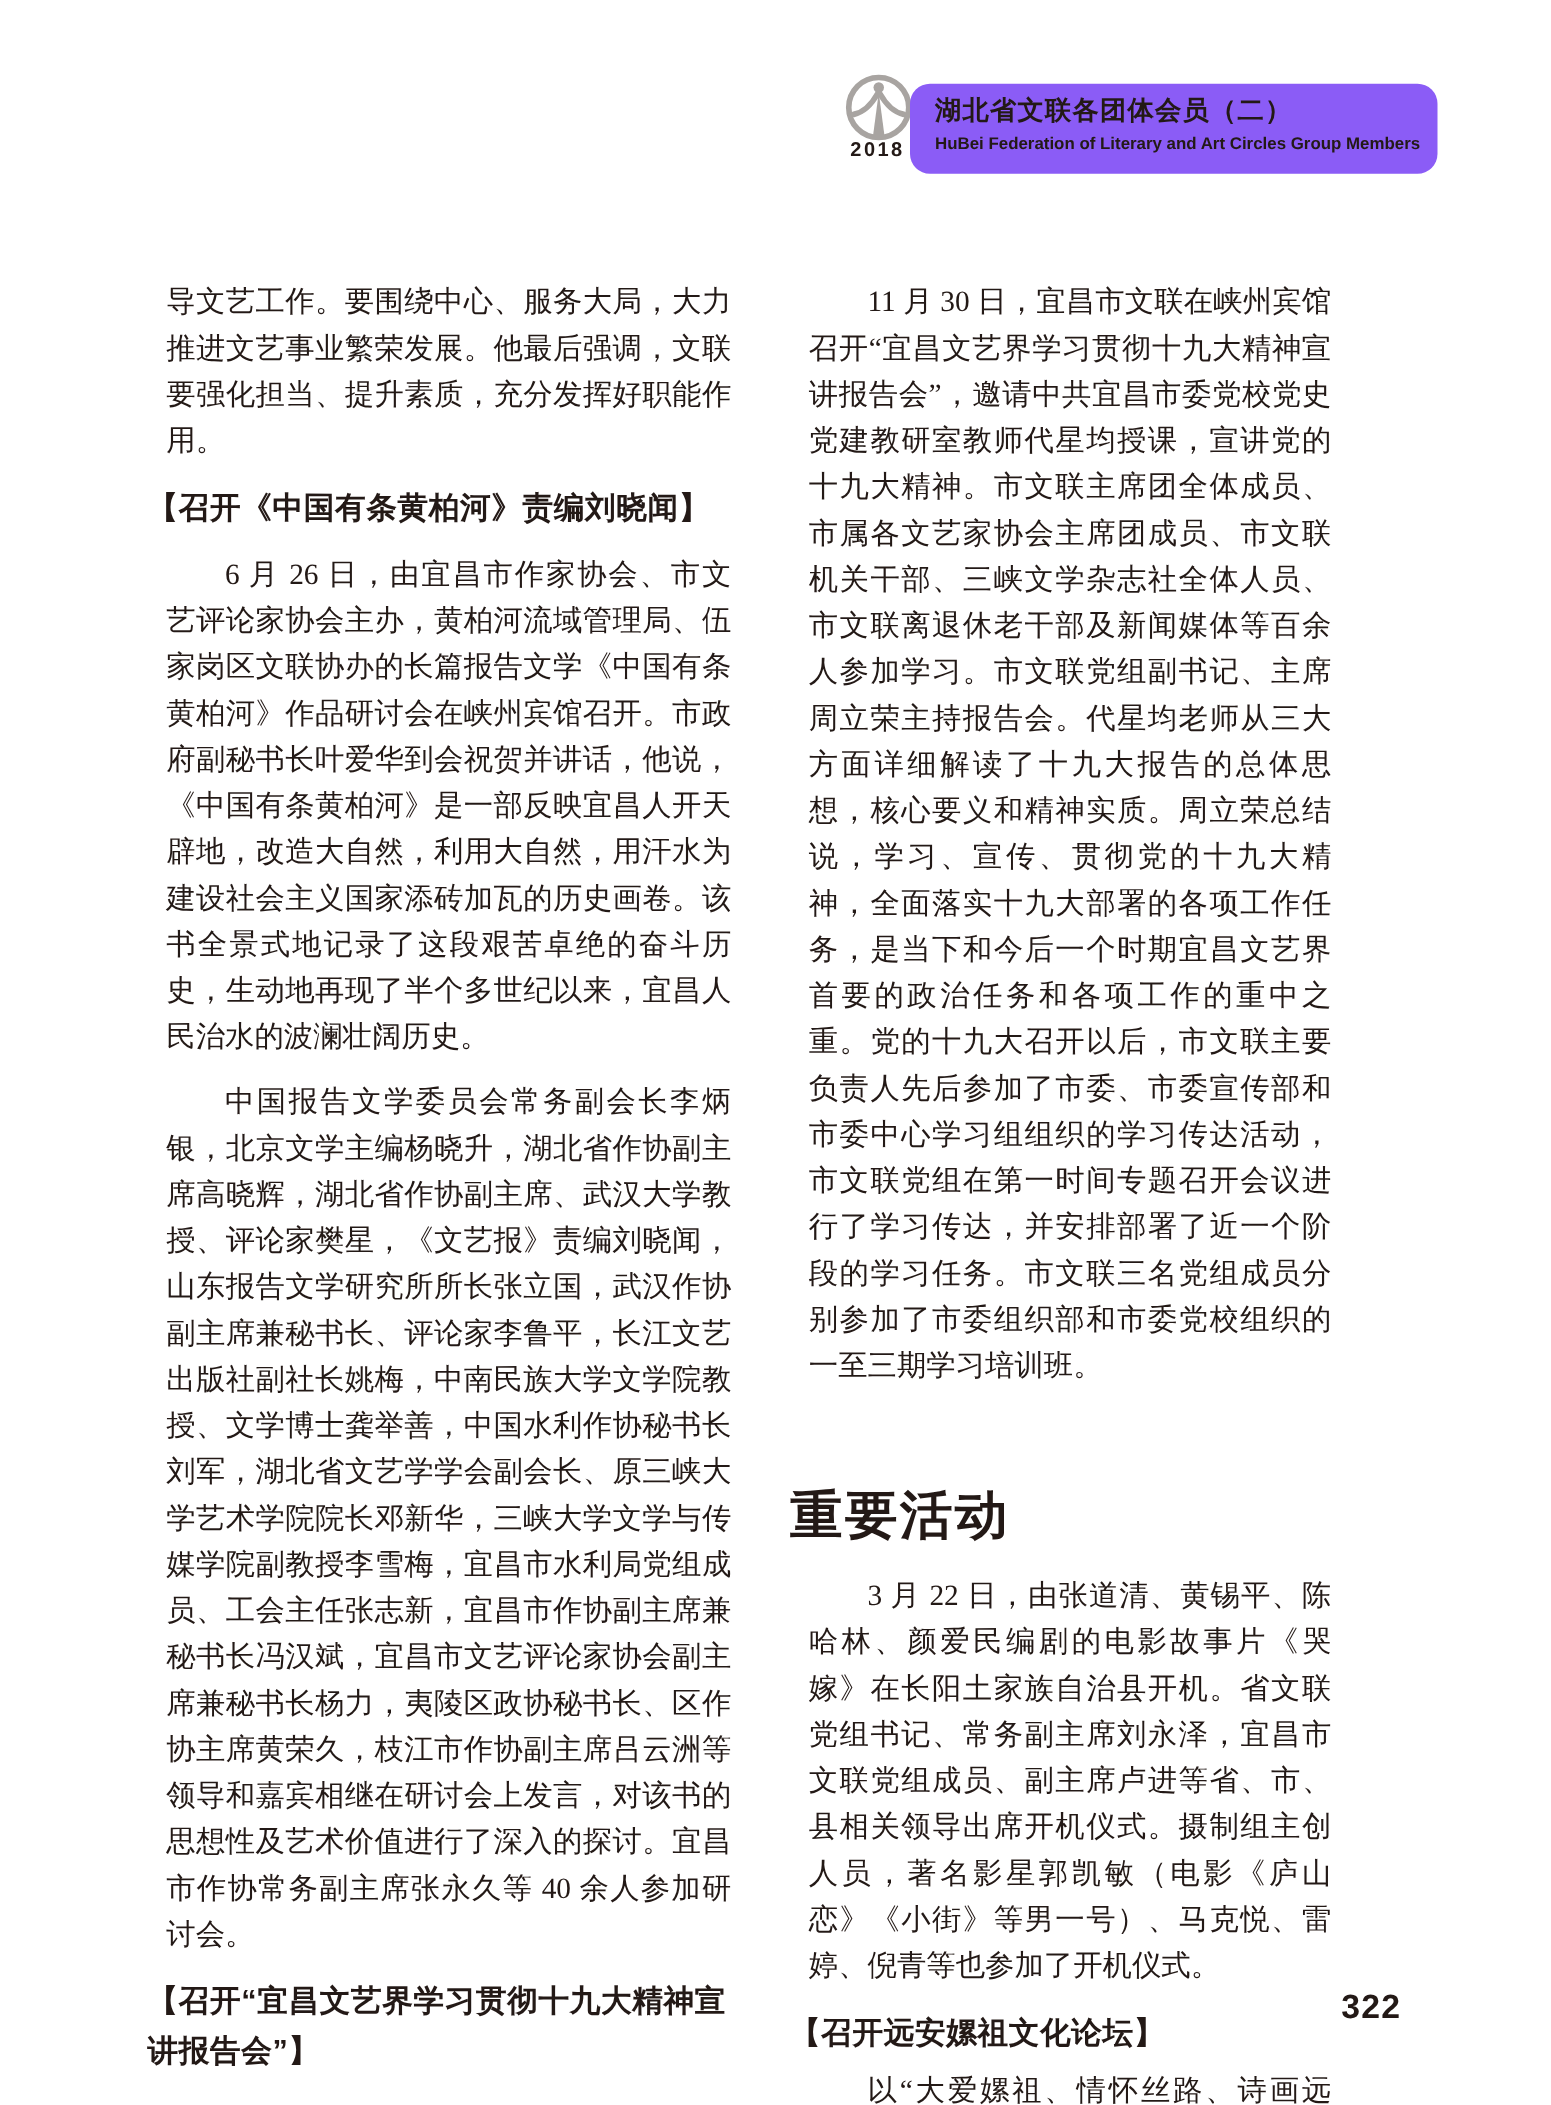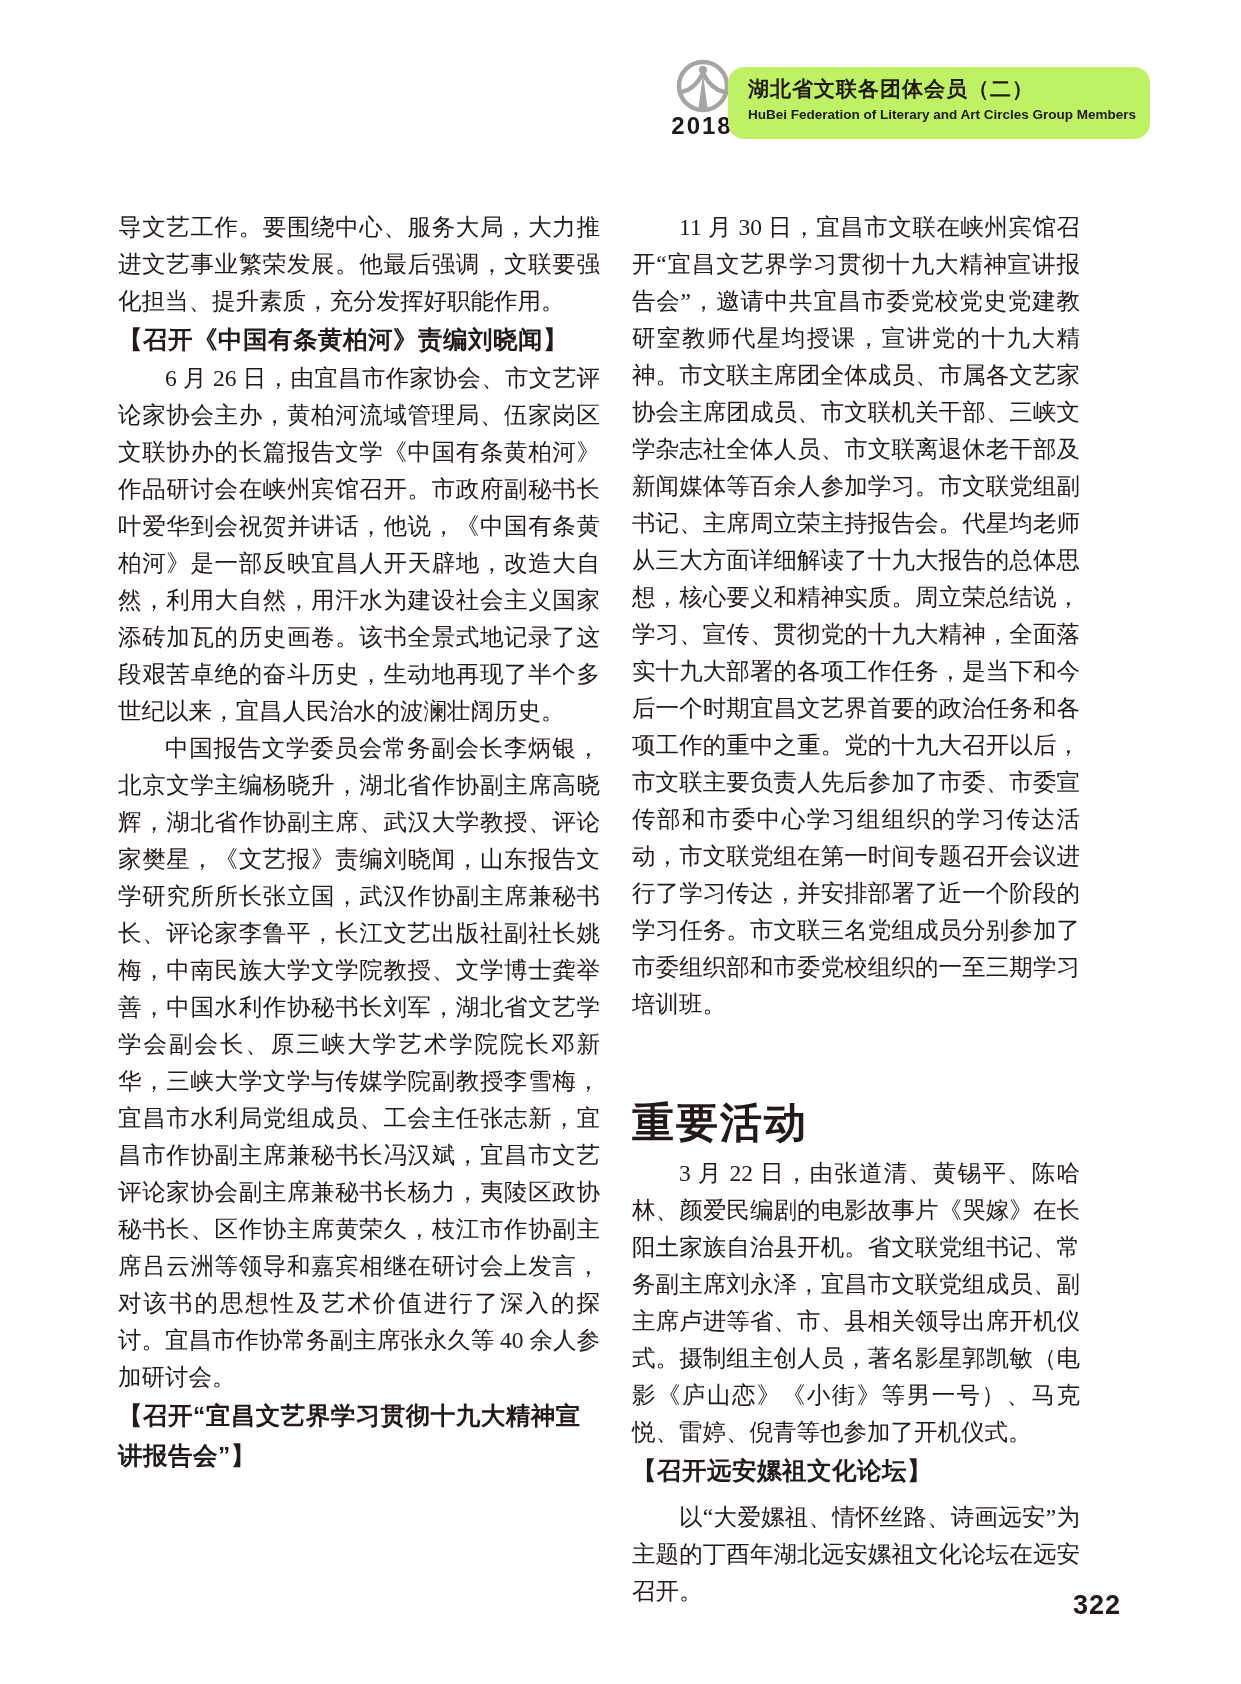--- a/index.html
+++ b/index.html
@@ -12,25 +12,25 @@
     font-family: "Liberation Serif", "DejaVu Serif", serif;
     overflow: hidden;
   }
 
   
   .logo-wrap { position:absolute; left:668px; top:58px; width:70px; }
   .logo-year {
     position:absolute; left:666px; top:112px; width:72px;
     text-align:center;
     font-family:"Liberation Sans", sans-serif;
-    font-weight:bold; font-size:24px; letter-spacing:2px;
+    font-weight:bold; font-size:16px; letter-spacing:2px;
   }
   .header-box {
     position:absolute; left:728px; top:67px; width:422px; height:72px;
-    background:#bef264; border-radius:16px;
+    background:#8b5cf6; border-radius:16px;
     box-sizing:border-box; padding:9px 0 0 20px;
   }
   .header-title-cn {
     font-family:"Liberation Sans", sans-serif;
     font-weight:bold; font-size:21px; letter-spacing:1px;
     line-height:26px;
   }
   .header-title-en {
     font-family:"Liberation Sans", sans-serif;
     font-weight:bold; font-size:13.5px; line-height:18px; margin-top:4px;
@@ -38,21 +38,21 @@
 
   
   .col {
     position:absolute; top:209px;
     font-size:23.5px; line-height:37px;
     text-align:justify;
   }
   .col-left  { left:118px; width:482px; }
   .col-right { left:632px; width:448px; }
 
-  p.body { margin:0; }
+  p.body { margin:15px; }
   p.indent { text-indent:47px; }
   p.para-last { margin-top:8px; }
 
   h3.heading {
     font-family:"Liberation Sans", sans-serif;
     font-weight:bold; font-size:24.5px; line-height:40px;
     margin:0; text-align:left; letter-spacing:0.5px;
   }
   .heading-a { margin-top:45px; }
   .heading-b { margin-top:48px; line-height:42px; }

